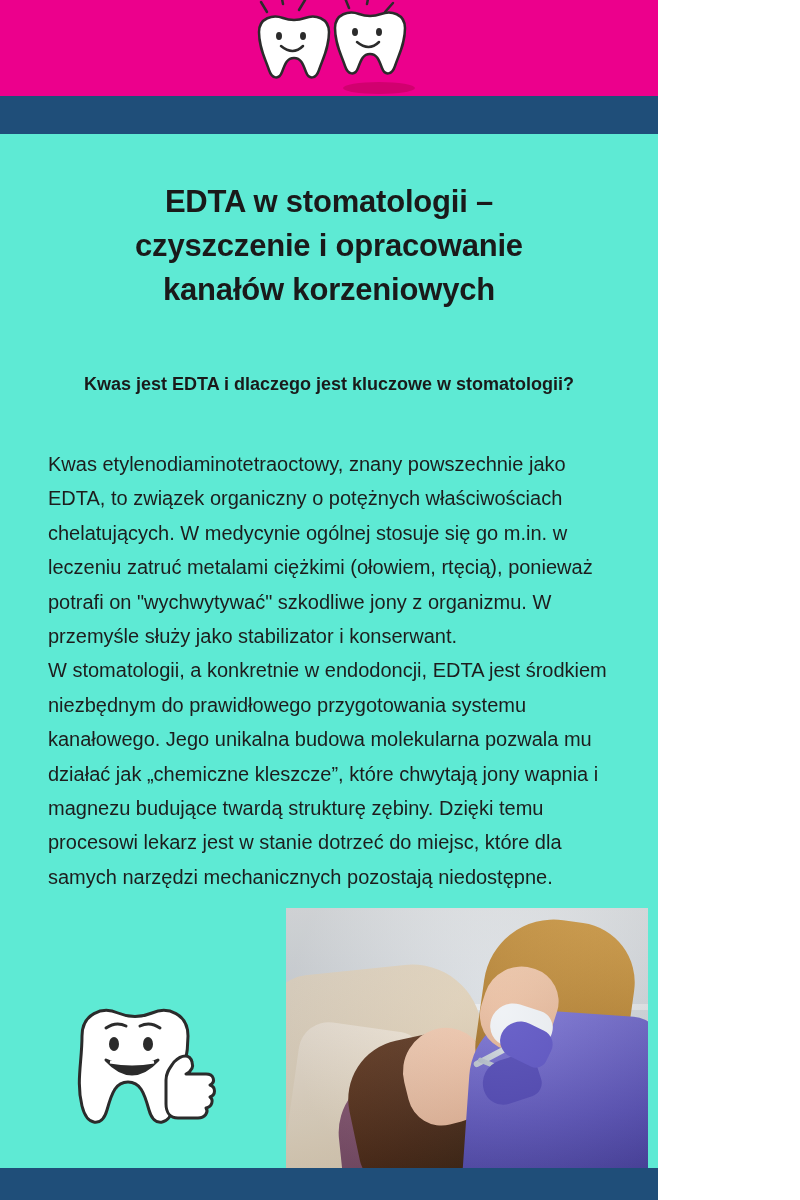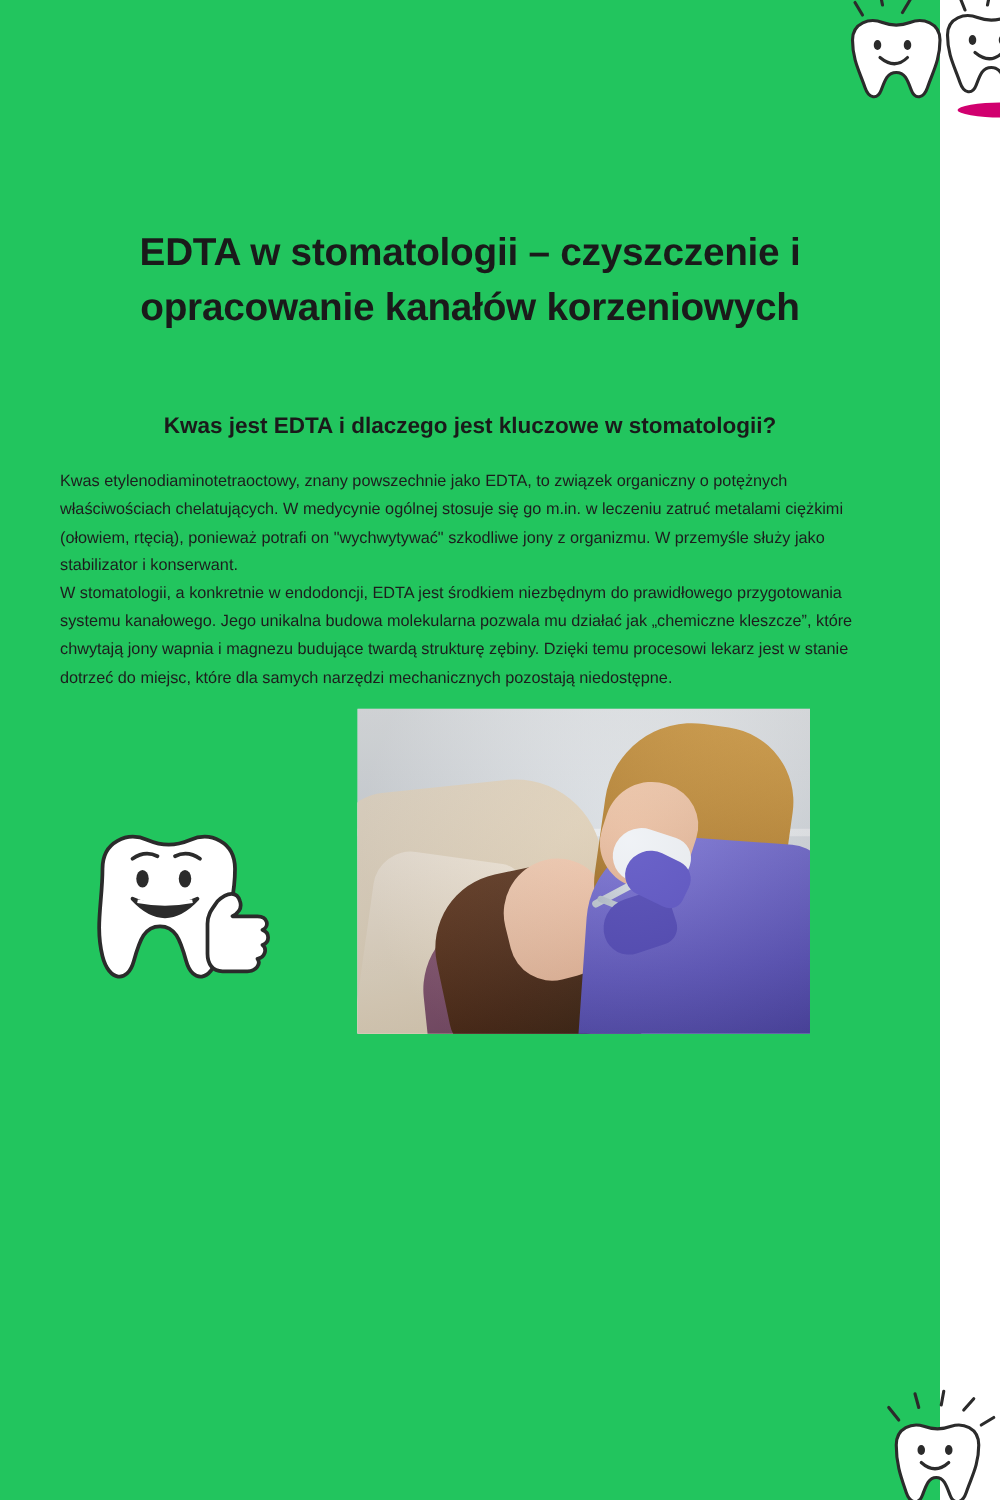--- a/index.html
+++ b/index.html
@@ -9,26 +9,25 @@
   body {
     width: 800px;
     height: 1200px;
     background: #ffffff;
     font-family: "Liberation Sans", sans-serif;
     color: #1d1d1d;
     overflow: hidden;
   }
   .page {
     position: relative;
-    width: 752px;
+    width: 658px;
     height: 1200px;
-    background: #22c55e;
+    background: #5eead4;
     display: flex;
     flex-direction: column;
-    align-items: flex-end;
   }
 
   
   .header-pink {
     position: relative;
     height: 96px;
     background: #ec008c;
     flex: none;
   }
   .header-blue {
@@ -61,22 +60,22 @@
     letter-spacing: -0.2px;
   }
   .subtitle {
     font-size: 18px;
     font-weight: bold;
     text-align: center;
     color: #1a1a1a;
     margin-top: 62px;
   }
   .body-text {
-    margin-top: 23px;
-    font-size: 13px;
+    margin-top: 52px;
+    font-size: 20px;
     line-height: 1.72;
     color: #1d1d1d;
     text-align: left;
   }
   .body-text p {
     margin: 0;
   }
 
   
   .figures {

